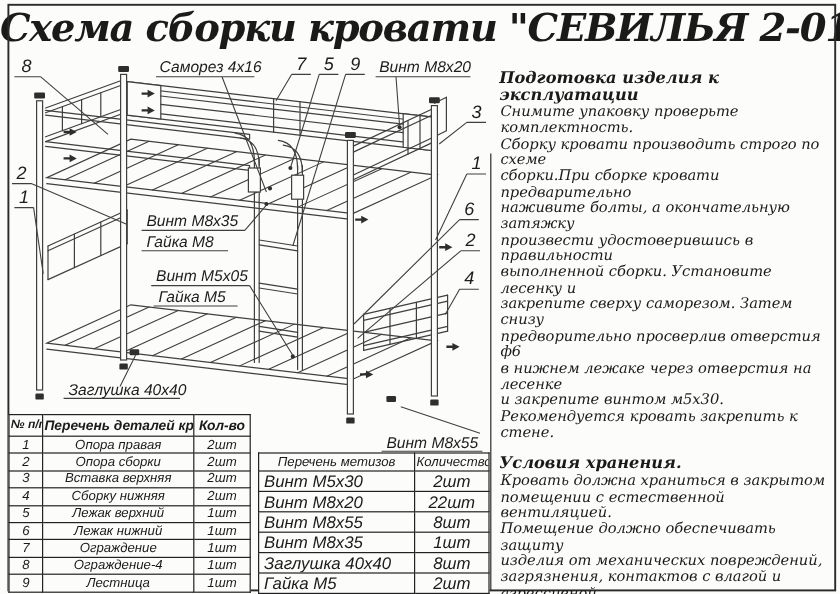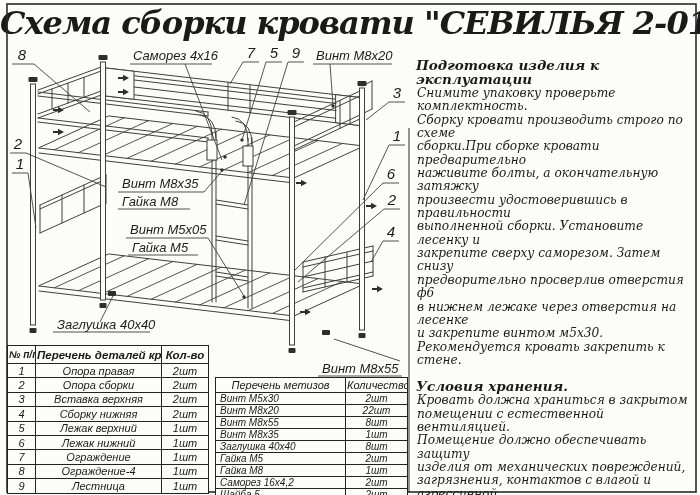--- a/index.html
+++ b/index.html
@@ -20,21 +20,21 @@
   table{border-collapse:collapse;table-layout:fixed;background:#fcfcfa;}
   td,th{border:1px solid #222;overflow:hidden;white-space:nowrap;
         font-family:"Liberation Sans",sans-serif;font-style:italic;font-weight:normal;}
   #parts{position:absolute;left:7px;top:345px;width:201px;}
   #parts th{height:15px;font-size:11.5px;text-align:center;font-weight:bold;}
   #parts td{height:13.4px;font-size:11px;padding:0 3px;text-align:center;}
   #parts td:first-child{text-align:center;padding:0;}
   #parts td:last-child{text-align:center;}
   #hw{position:absolute;left:215px;top:377px;width:192px;}
   #hw th{height:12px;font-size:11px;text-align:center;}
-  #hw td{height:10.7px;font-size:10px;padding:0 4px;}
+  #hw td{height:10.7px;font-size:14px;padding:0 4px;}
   #hw td:last-child{text-align:center;}
 </style>
 </head>
 <body>
 
 <div id="sheet">
 
   <div id="title">Схема сборки кровати "СЕВИЛЬЯ 2-01"</div>
 
   <svg class="draw" width="700" height="495" viewBox="0 0 700 495">

